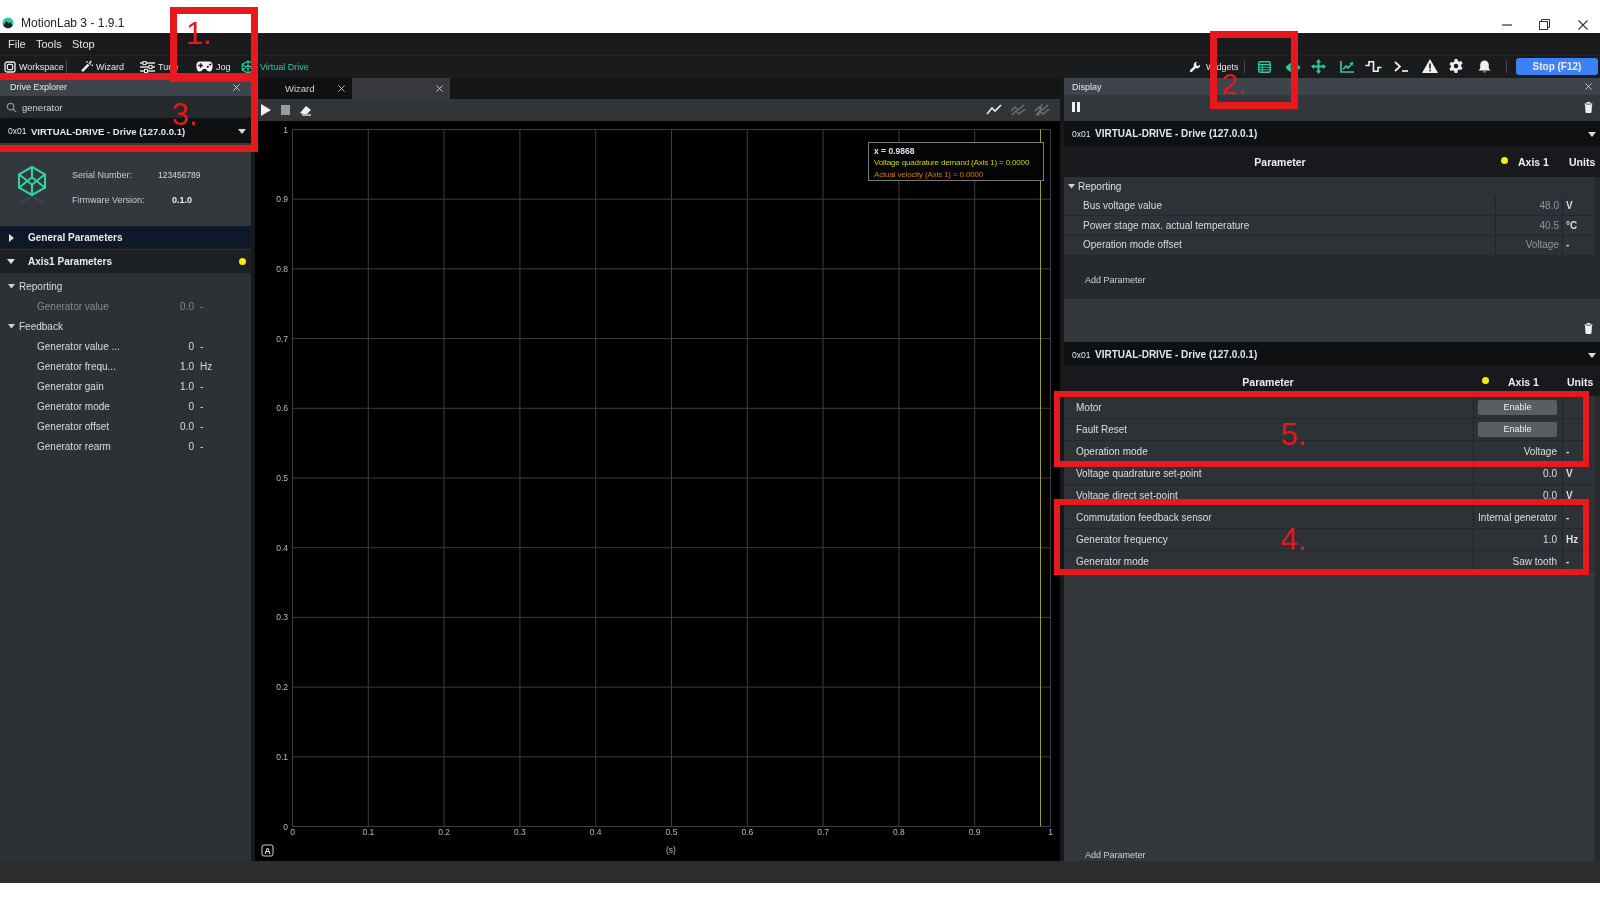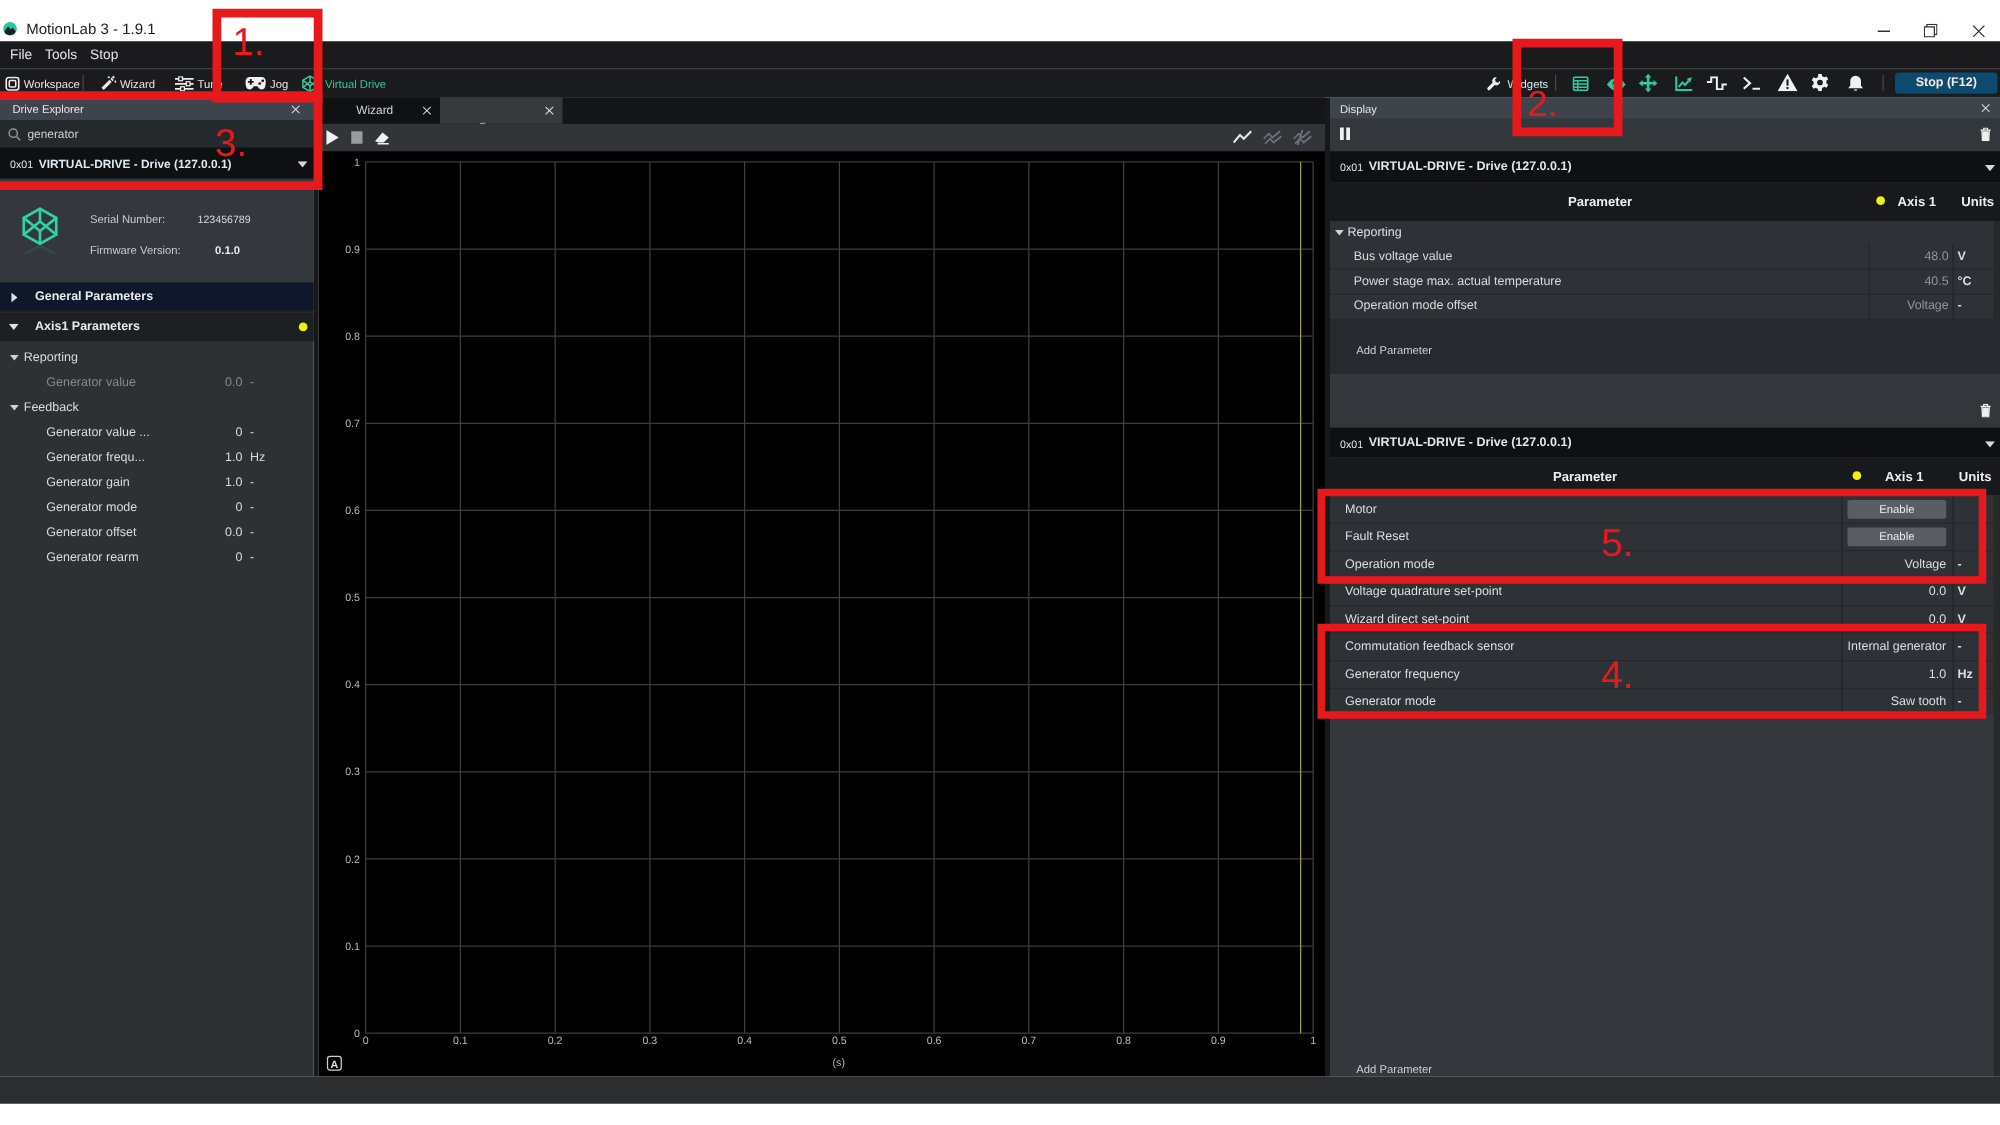--- a/index.html
+++ b/index.html
@@ -127,21 +127,21 @@
     </svg>
   <svg class="abs" style="left:1449px;top:4px;" width="14" height="14" viewBox="0 0 16 16">
       <path d="M6.5 0 h3 l0.5 2.2 a6 6 0 0 1 1.8 1 l2.2-0.8 1.5 2.6-1.7 1.5 a6 6 0 0 1 0 2.1 l1.7 1.5-1.5 2.6-2.2-0.8 a6 6 0 0 1-1.8 1 L9.5 16 h-3 L6 13.8 a6 6 0 0 1-1.8-1 l-2.2 0.8-1.5-2.6 1.7-1.5 a6 6 0 0 1 0-2.1 L0.5 5.9 2 3.3l2.2 0.8 a6 6 0 0 1 1.8-1 Z" fill="#f0f0f0"></path>
       <circle cx="8" cy="8" r="2.6" fill="#18191b"></circle>
     </svg>
   <svg class="abs" style="left:1478px;top:5px;" width="13" height="14" viewBox="0 0 13 14">
       <path d="M6.5 0.5 a4.3 4.3 0 0 1 4.3 4.3 V8.5 L12.5 10.5 H0.5 L2.2 8.5 V4.8 A4.3 4.3 0 0 1 6.5 0.5 Z" fill="#f0f0f0"></path>
       <path d="M5 11.5 a1.6 1.6 0 0 0 3 0 Z" fill="#f0f0f0"></path>
     </svg>
   <div class="abs" style="left:1506px;top:5px;width:1px;height:13px;background:#45474a;"></div>
-  <div class="abs" style="left:1516px;top:3px;width:82px;height:17px;background:#0c4a6e;border-radius:3px;text-align:center;line-height:17px;font-size:10px;color:#f6e8e4;font-weight:bold;">Stop (F12)</div>
+  <div class="abs" style="left:1516px;top:3px;width:82px;height:17px;background:#3b82f6;border-radius:3px;text-align:center;line-height:17px;font-size:10px;color:#f6e8e4;font-weight:bold;">Stop (F12)</div>
 </div>
 
 <div class="abs" style="left:0;top:861px;width:1600px;height:22px;background:#2b2d2f;"></div>
 
 <div class="abs" style="left:251px;top:78px;width:4px;height:783px;background:#17181a;"></div>
 <div class="abs" style="left:1060px;top:78px;width:4px;height:783px;background:#17181a;"></div>
 
 <div class="abs" style="left:0;top:78px;width:251px;height:783px;background:#2e3134;">
 
   <div class="abs" style="left:0;top:0;width:251px;height:18px;background:#3e444b;">
@@ -322,20 +322,25 @@
       <text x="719.7" y="714" text-anchor="middle">0.9</text>
       <text x="795.5" y="714" text-anchor="middle">1</text>
       <text x="416" y="732" text-anchor="middle">(s)</text>
     </g>
     <g>
       <rect x="7" y="724" width="11" height="11" rx="2" fill="none" stroke="#cfcfcf" stroke-width="1"></rect>
       <text x="12.5" y="733" text-anchor="middle" font-size="8.5" fill="#e0e0e0" font-family="Liberation Sans, sans-serif" font-weight="bold">A</text>
     </g>
   </svg>
 
+  <div class="abs" style="left:613px;top:64px;width:176px;height:39px;background:#040404;border:1px solid #7a7a7a;">
+    <span class="abs bold" style="left:5px;top:3px;font-size:8.5px;color:#dde3ee;">x = 0.9868</span>
+    <span class="abs" style="left:5px;top:15px;font-size:8px;letter-spacing:-0.15px;color:#cdd400;white-space:nowrap;">Voltage quadrature demand (Axis 1) = 0.0000</span>
+    <span class="abs" style="left:5px;top:27px;font-size:8px;letter-spacing:-0.15px;color:#cc7e00;white-space:nowrap;">Actual velocity (Axis 1) = 0.0000</span>
+  </div>
 </div>
 
 <div class="abs" style="left:1064px;top:78px;width:536px;height:783px;background:#34373b;">
 
   <div class="abs" style="left:0;top:0;width:536px;height:17px;background:#3e444b;">
     <span class="abs" style="left:8px;top:4px;font-size:9px;color:#e8e8e8;">Display</span>
     <svg class="abs" style="left:521px;top:5px;" width="7" height="7" viewBox="0 0 8 8">
         <path d="M0.5 0.5 L7.5 7.5 M7.5 0.5 L0.5 7.5" stroke="#d8d8d8" stroke-width="1"></path>
       </svg>
   </div>
@@ -433,21 +438,21 @@
     <span class="abs" style="left:12px;top:6px;">Motor</span>
     <div class="abs" style="left:414px;top:4px;width:79px;height:15px;background:#5a5e63;border-radius:2px;text-align:center;font-size:9px;color:#eef0f1;line-height:15px;">Enable</div>
     <span class="abs" style="left:12px;top:28px;">Fault Reset</span>
     <div class="abs" style="left:414px;top:26px;width:79px;height:15px;background:#5a5e63;border-radius:2px;text-align:center;font-size:9px;color:#eef0f1;line-height:15px;">Enable</div>
     <span class="abs" style="left:12px;top:50px;">Operation mode</span>
     <span class="abs" style="left:393px;top:50px;width:100px;text-align:right;">Voltage</span>
     <span class="abs bold" style="left:502px;top:50px;">-</span>
     <span class="abs" style="left:12px;top:72px;">Voltage quadrature set-point</span>
     <span class="abs" style="left:393px;top:72px;width:100px;text-align:right;">0.0</span>
     <span class="abs bold" style="left:502px;top:72px;">V</span>
-    <span class="abs" style="left:12px;top:94px;">Wizard direct set-point</span>
+    <span class="abs" style="left:12px;top:94px;">Voltage direct set-point</span>
     <span class="abs" style="left:393px;top:94px;width:100px;text-align:right;">0.0</span>
     <span class="abs bold" style="left:502px;top:94px;">V</span>
     <span class="abs" style="left:12px;top:116px;">Commutation feedback sensor</span>
     <span class="abs" style="left:393px;top:116px;width:100px;text-align:right;">Internal generator</span>
     <span class="abs bold" style="left:502px;top:116px;">-</span>
     <span class="abs" style="left:12px;top:138px;">Generator frequency</span>
     <span class="abs" style="left:393px;top:138px;width:100px;text-align:right;">1.0</span>
     <span class="abs bold" style="left:502px;top:138px;">Hz</span>
     <span class="abs" style="left:12px;top:160px;">Generator mode</span>
     <span class="abs" style="left:393px;top:160px;width:100px;text-align:right;">Saw tooth</span>

